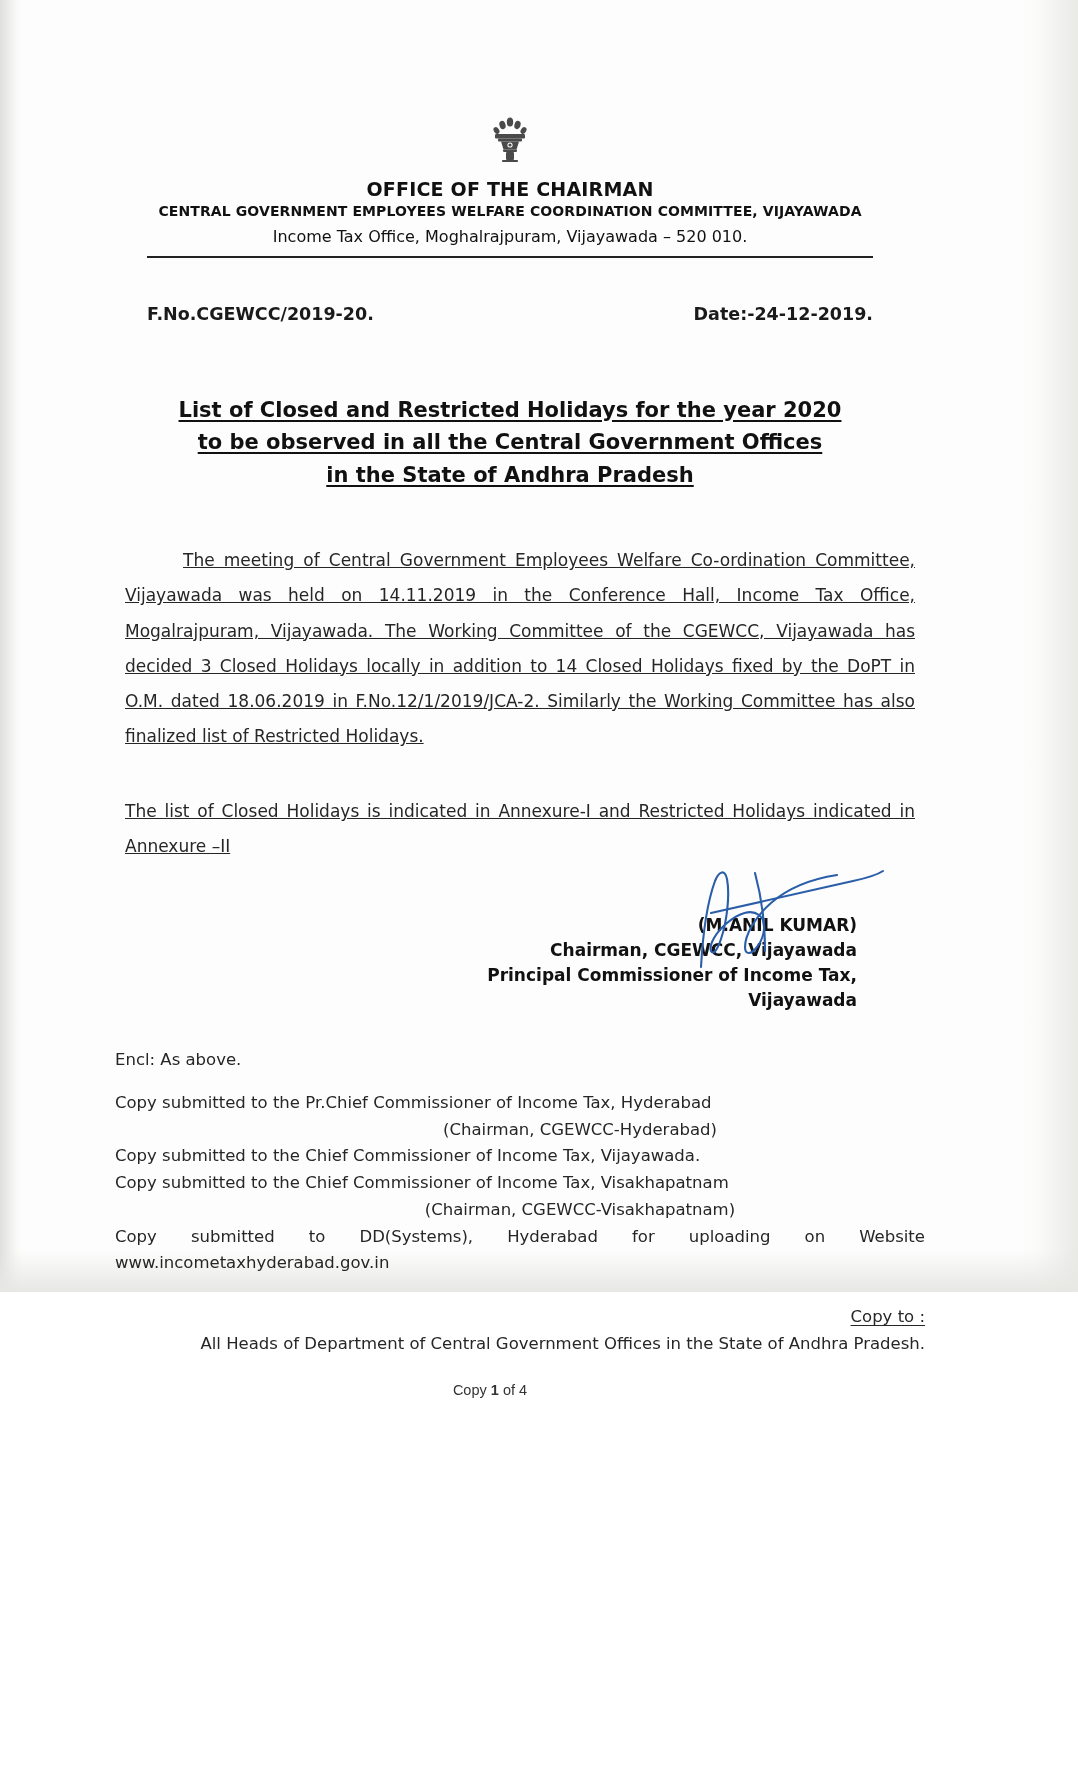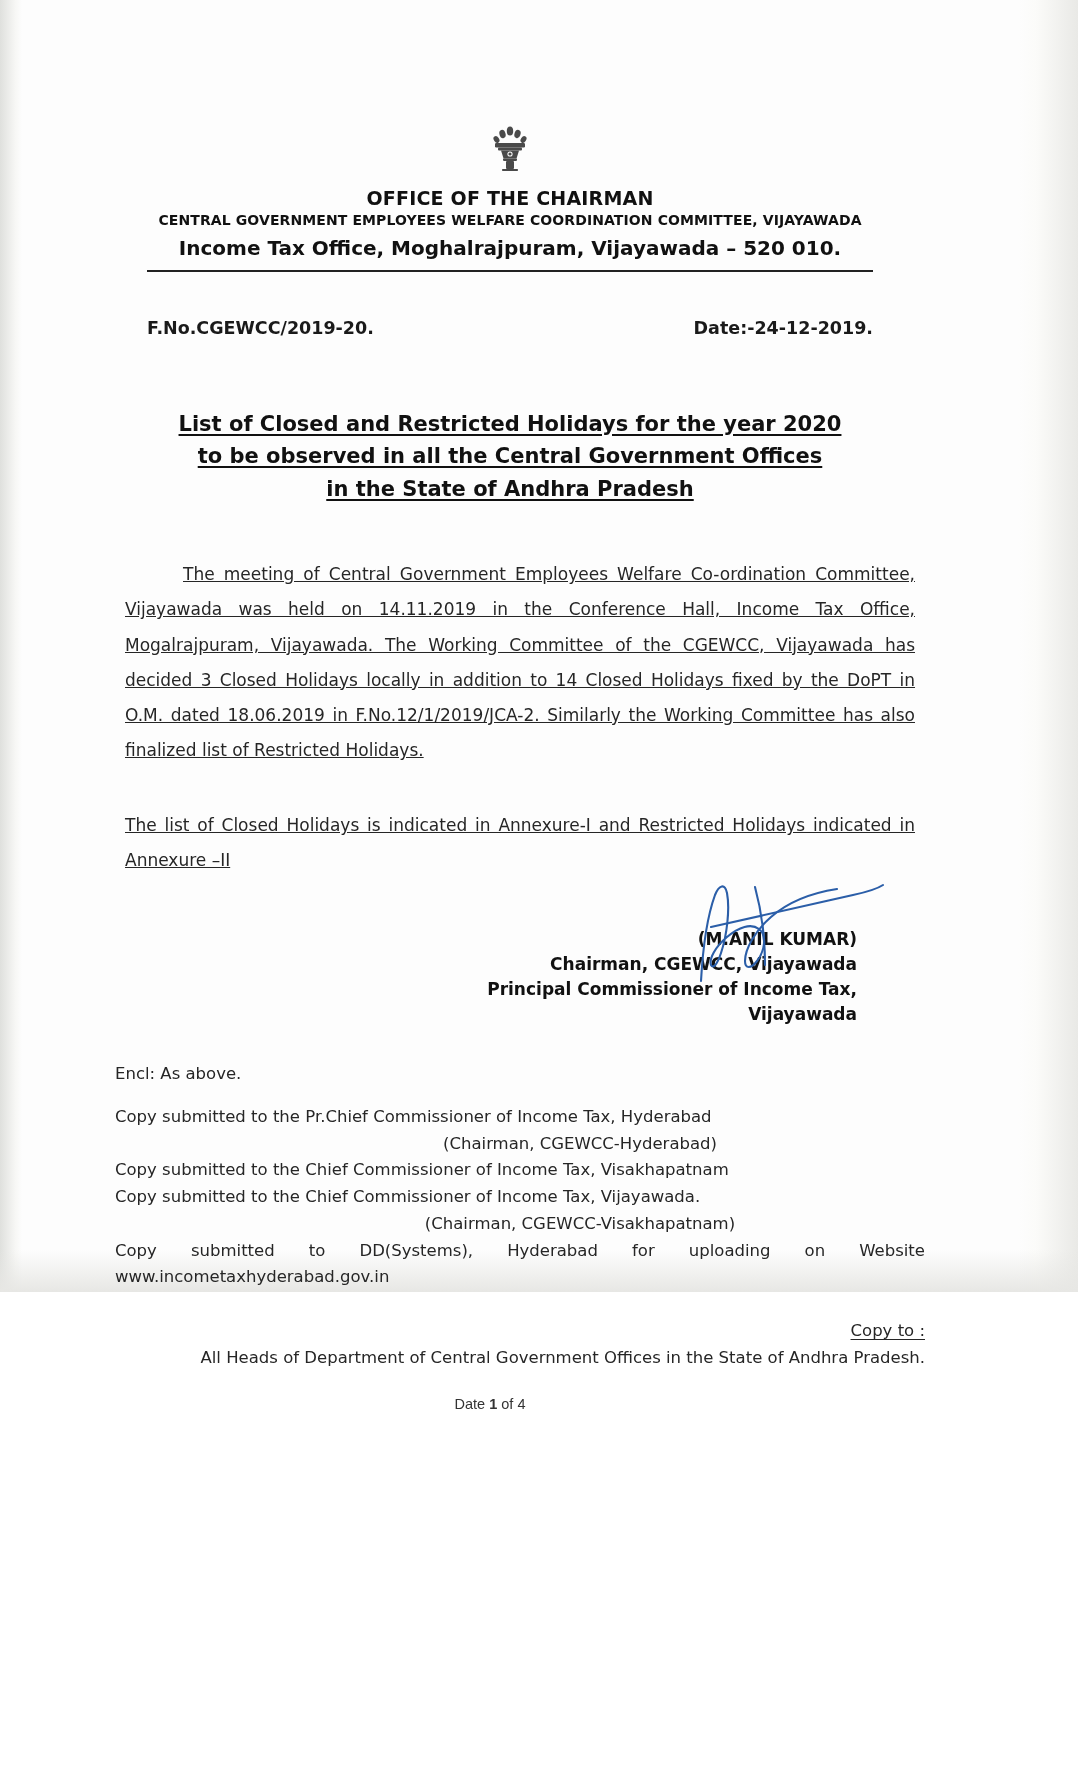--- a/index.html
+++ b/index.html
@@ -45,21 +45,21 @@
   }
   .scan-below {
     position: absolute;
     left: 0; top: 1292px;
     width: 1078px; height: 490px;
     background: #ffffff;
   }
 
   .content {
     position: absolute;
-    left: 0; top: 13px;
+    left: 0; top: 4px;
     width: 1020px;
   }
 
   
   .emblem {
     width: 42px;
     height: 62px;
     margin: 0 auto;
     display: block;
     margin-top: 108px;
@@ -75,22 +75,22 @@
     letter-spacing: 0.2px;
     margin-top: 4px;
   }
   .hdr-line2 {
     font-size: 14px;
     letter-spacing: 0.1px;
     margin-top: 3px;
     line-height: 1.25;
   }
   .hdr-line3 {
-    font-size: 20px;
-    font-weight: bold;
+    font-size: 16px;
+    font-weight: normal;
     margin-top: 6px;
   }
   .rule {
     width: 726px;
     margin: 10px auto 0 auto;
     border-bottom: 2px solid #222;
   }
 
   .refrow {
     width: 726px;
@@ -270,29 +270,29 @@
       <div>Chairman, CGEWCC, Vijayawada</div>
       <div>Principal Commissioner of Income Tax,</div>
       <div>Vijayawada</div>
     </div>
 
     <div class="foot">
       <div class="encl">Encl: As above.</div>
 
       <div class="ln">Copy submitted to the Pr.Chief Commissioner of Income Tax, Hyderabad</div>
       <div class="ind">(Chairman, CGEWCC-Hyderabad)</div>
+      <div class="ln">Copy submitted to the Chief Commissioner of Income Tax, Vijayawada.</div>
       <div class="ln">Copy submitted to the Chief Commissioner of Income Tax, Visakhapatnam</div>
-      <div class="ln">Copy submitted to the Chief Commissioner of Income Tax, Vijayawada.</div>
       <div class="ind">(Chairman, CGEWCC-Visakhapatnam)</div>
       <div class="justify">Copy submitted to DD(Systems), Hyderabad for uploading on Website www.incometaxhyderabad.gov.in</div>
 
       <div class="copyto">
         <div class="lbl">Copy to :</div>
         <div class="txt">All Heads of Department of Central Government Offices in the State of Andhra Pradesh.</div>
       </div>
 
       <div class="pagenum">
-        <span>Date </span><b>1</b><span> of </span><span>4</span>
+        <span>Copy </span><b>1</b><span> of </span><span>4</span>
       </div>
     </div>
 
   </div>
 </div>
 
 </body></html>

